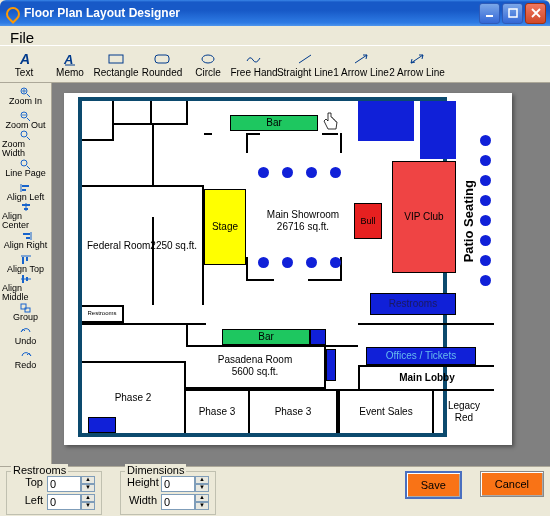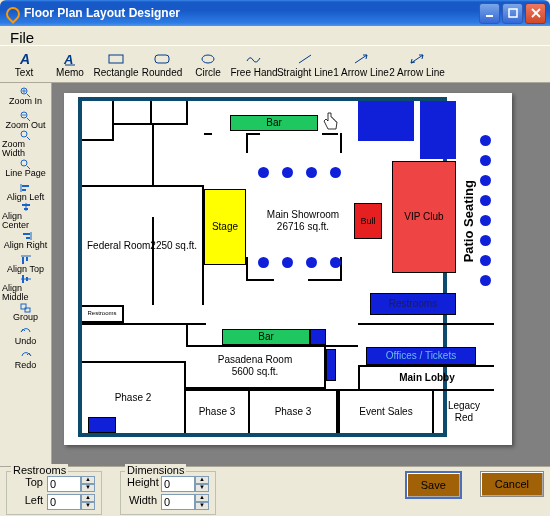--- a/index.html
+++ b/index.html
@@ -42,21 +42,21 @@
   
   .bottom-panel { height:50px; background:#ece9d8; border-top:1px solid #aca899; padding:4px 6px; display:flex; align-items:flex-start; gap:18px; font-size:11px;}
   .fieldset { border:1px solid #c0c0b0; padding:2px 6px 4px 6px; position:relative;}
   .fieldset .legend { position:absolute; top:-8px; left:4px; background:#ece9d8; padding:0 2px; font-size:11px;}
   .field-row { display:flex; gap:4px; margin-top:2px;}
   .field-row .flabel { width:30px; text-align:right;}
   .spinner { display:flex; align-items:center;}
   .spinner input { width:34px; height:16px; font-size:11px; border:1px solid #7f9db9; padding:0 2px;}
   .spinner .spins { display:flex; flex-direction:column; width:14px;}
   .spinner .spins div{height:8px; border:1px solid #7f9db9; background:#e8e8e0; font-size:6px; line-height:5px; text-align:center; cursor:pointer;}
-  .btn { border:1px solid #888; background:#a16207; padding:6px 14px; box-shadow: 1px 1px 0 #fff inset, -1px -1px 0 #aaa inset; cursor:pointer; font-size:11px;}
+  .btn { border:1px solid #888; background:#f97316; padding:6px 14px; box-shadow: 1px 1px 0 #fff inset, -1px -1px 0 #aaa inset; cursor:pointer; font-size:11px;}
   .btn.primary{border:2px solid #4a6fbf;}
   
   .cursor-hand{position:absolute;width:16px;height:16px;z-index:100;}
 </style>
 </head>
 <body>
 
 <div class="titlebar">
   <span class="icon"></span>
   <span>Floor Plan Layout Designer</span>

